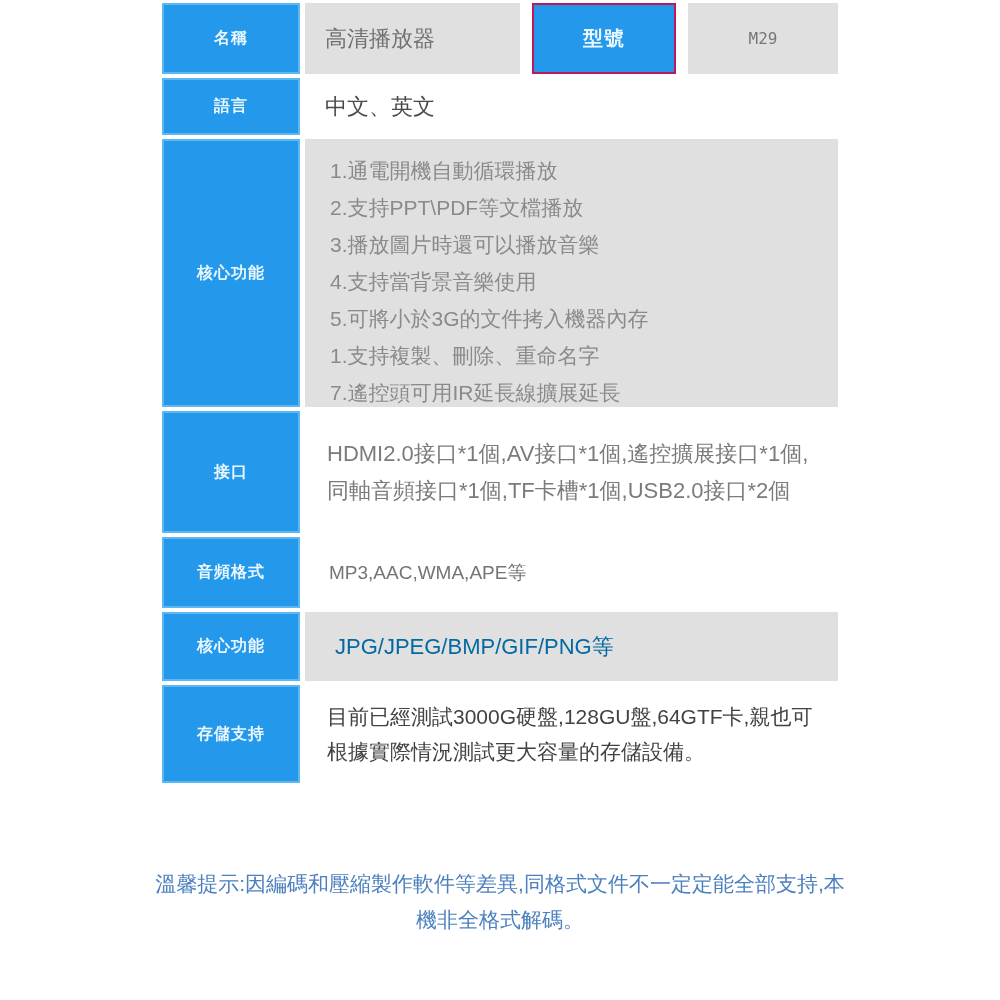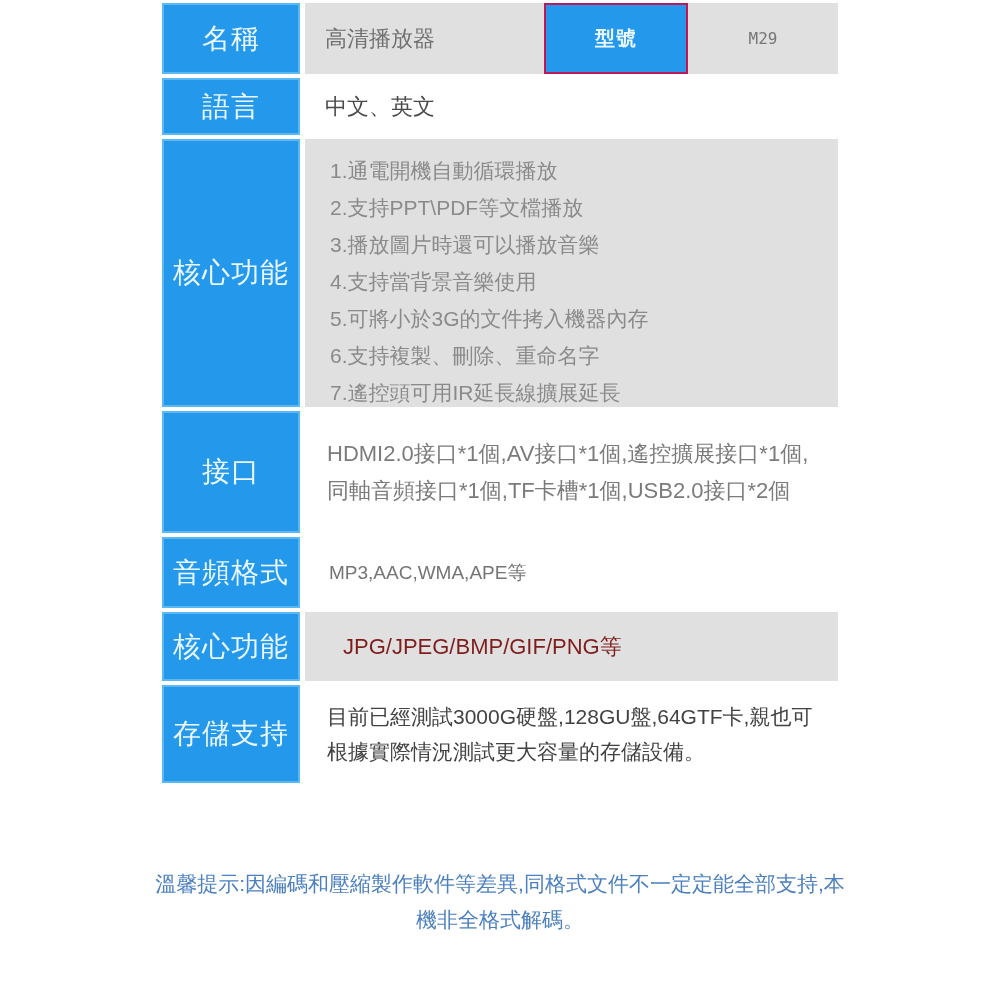--- a/index.html
+++ b/index.html
@@ -13,25 +13,25 @@
   .spec-table{
     position:absolute;left:162px;top:3px;width:676px;
     display:flex;flex-direction:column;gap:4px;
   }
   .row{display:flex;gap:5px;}
 
   .label-cell{
     flex:0 0 138px;width:138px;box-sizing:border-box;
     background:#2499EC;border:2px solid #5CB8F2;
     display:flex;align-items:center;justify-content:center;
-    color:#EAF7FF;font-size:28px;font-weight:normal;letter-spacing:1px;
+    color:#EAF7FF;font-size:16px;font-weight:bold;letter-spacing:1px;
   }
   .content{
     flex:1;box-sizing:border-box;
-    display:flex;align-items:center;
+    display:flex;align-items:center;gap:12px;
   }
   .bg-gray{background:#E0E0E0;}
   .bg-white{background:#FFFFFF;}
 
   
   .r-name{height:71px;}
   .r-lang{height:57px;}
   .r-feat{height:268px;}
   .r-ports{height:122px;}
   .r-video{height:90px;}
@@ -67,21 +67,21 @@
   }
 
   .r-video .content{
     padding-left:22px;padding-right:16px;
     font-family:"DejaVu Sans Mono",monospace;
     font-size:20px;color:#6E6E6E;line-height:36px;word-break:break-all;
   }
 
   .r-audio .content{padding-left:24px;font-size:19px;color:#757575;}
 
-  .r-img .content{padding-left:38px;font-size:22px;color:#7f1d1d;}
+  .r-img .content{padding-left:30px;font-size:22px;color:#0369a1;}
 
   .r-storage .content{
     padding-left:22px;padding-right:6px;
     font-size:21px;color:#424242;line-height:35px;word-break:break-all;
   }
 
   .footer-note{
     position:absolute;left:150px;top:866px;width:700px;
     text-align:center;font-size:21px;line-height:36px;color:#4C80BF;
   }
@@ -109,21 +109,21 @@
 
     <div class="row r-feat">
       <div class="label-cell">核心功能</div>
       <div class="content bg-gray">
         <div class="feature-list">
           <div>1.通電開機自動循環播放</div>
           <div>2.支持PPT\PDF等文檔播放</div>
           <div>3.播放圖片時還可以播放音樂</div>
           <div>4.支持當背景音樂使用</div>
           <div>5.可將小於3G的文件拷入機器內存</div>
-          <div>6.支持複製、刪除、重命名字</div>
+          <div>1.支持複製、刪除、重命名字</div>
           <div>7.遙控頭可用IR延長線擴展延長</div>
         </div>
       </div>
     </div>
 
     <div class="row r-ports">
       <div class="label-cell">接口</div>
       <div class="content bg-white">HDMI2.0接口*1個,AV接口*1個,遙控擴展接口*1個,同軸音頻接口*1個,TF卡槽*1個,USB2.0接口*2個</div>
     </div>
 

